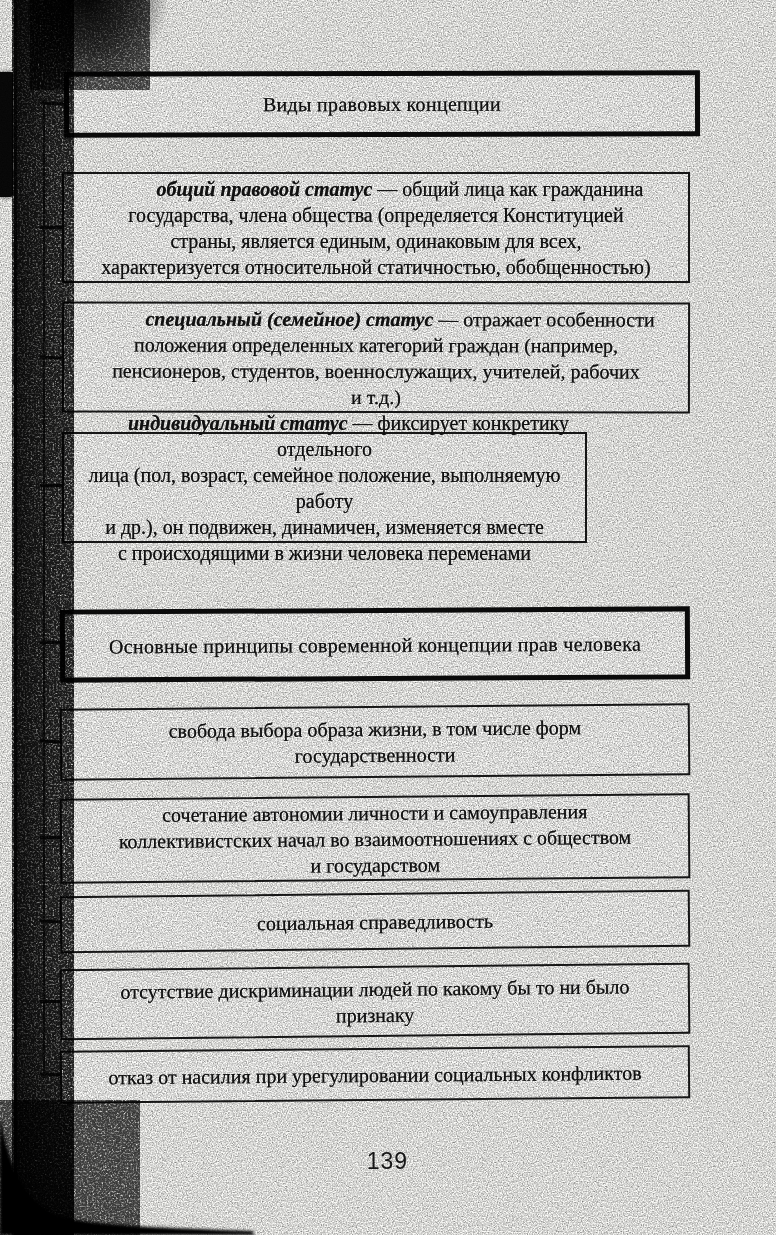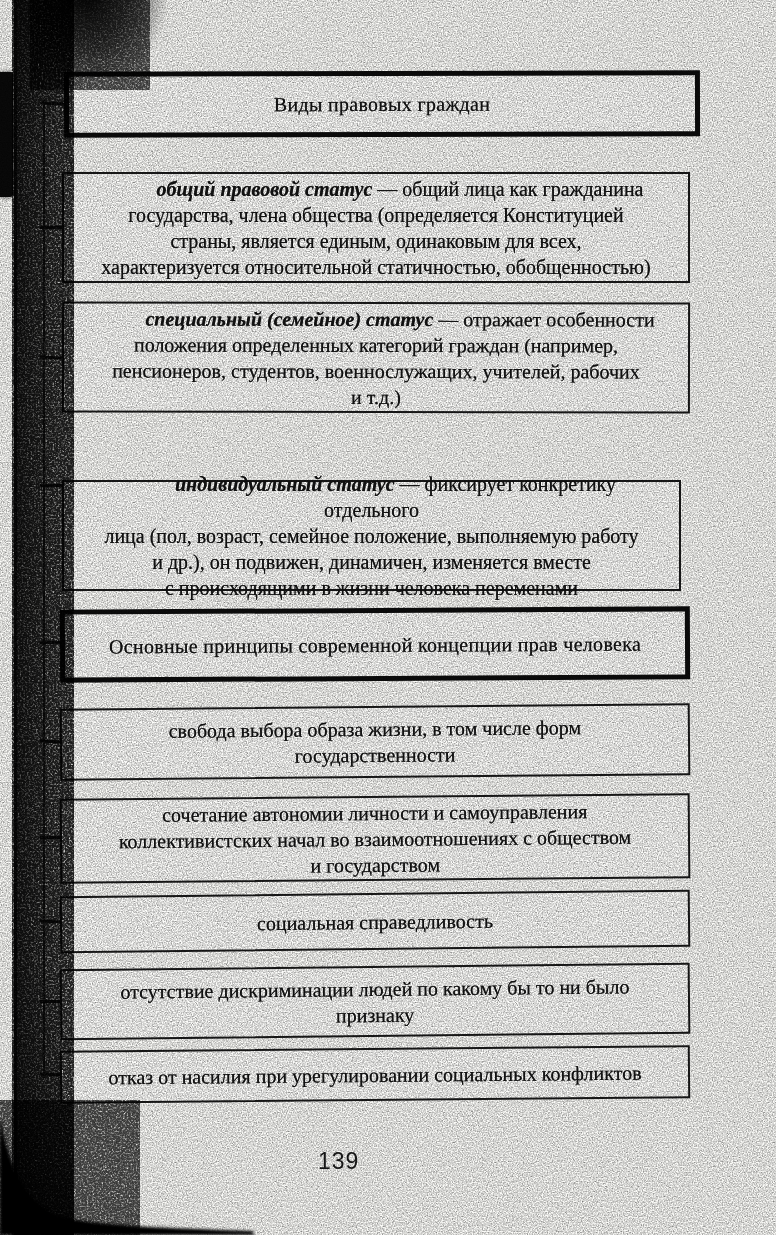--- a/index.html
+++ b/index.html
@@ -80,31 +80,31 @@
     text-shadow: 0 0 .5px rgba(10,10,10,.75);
   }
   .title-box { border: 5px solid #0d0d0d; }
   .title-box p { font-size: 20px; letter-spacing: .3px; }
   .body-box { border: 2px solid #1a1a1a; }
   .lead { font-weight: bold; font-style: italic; padding-left: 48px; }
 
   .t-d1  { left: 64px; top:  71px; width: 636px; height: 66px; transform: rotate(-.15deg); }
   .d1-i0 { left: 62px; top: 172px; width: 628px; height: 111px; }
   .d1-i1 { left: 62px; top: 302px; width: 628px; height: 111px; transform: rotate(.1deg); }
-  .d1-i2 { left: 62px; top: 432px; width: 619px; height: 111px; margin-top: 48px; }
+  .d1-i2 { left: 62px; top: 432px; width: 525px; height: 111px; }
   .t-d2  { left: 60px; top: 608px; width: 630px; height: 73px; transform: rotate(-.3deg); }
   .d2-i0 { left: 60px; top: 706px; width: 630px; height: 72px; transform: rotate(-.5deg); }
   .d2-i1 { left: 60px; top: 796px; width: 630px; height: 85px; transform: rotate(-.5deg); }
   .d2-i2 { left: 60px; top: 893px; width: 630px; height: 57px; transform: rotate(-.6deg); }
   .d2-i3 { left: 60px; top: 966px; width: 630px; height: 71px; transform: rotate(-.6deg); }
   .d2-i4 { left: 60px; top: 1048px; width: 630px; height: 53px; transform: rotate(-.5deg); }
 
   .page-number {
     position: absolute; left: 318px; top: 1148px; width: 90px;
-    text-align: left;
+    text-align: right;
     font-family: "Liberation Sans", sans-serif;
     font-size: 23px; letter-spacing: 1px; color: #1b1b1b;
     z-index: 10;
   }
 </style>
 </head>
 <body>
 
 <div style="position:absolute;inset:0;">
 
@@ -128,21 +128,21 @@
   <div class="tick k2"></div>
   <div class="tick k3"></div>
   <div class="tick k4"></div>
   <div class="tick k5"></div>
   <div class="tick k6"></div>
   <div class="tick k7"></div>
   <div class="tick k8"></div>
   <div class="tick k9"></div>
 
   <div class="box title-box t-d1">
-    <p>Виды правовых граждан</p>
+    <p>Виды правовых концепции</p>
   </div>
 
   <div class="box body-box d1-i0">
     <p><span class="lead">общий правовой статус</span><span> — общий лица как гражданина
 государства, члена общества (определяется Конституцией
 страны, является единым, одинаковым для всех,
 характеризуется относительной статичностью, обобщенностью)</span></p>
   </div>
 
   <div class="box body-box d1-i1">

